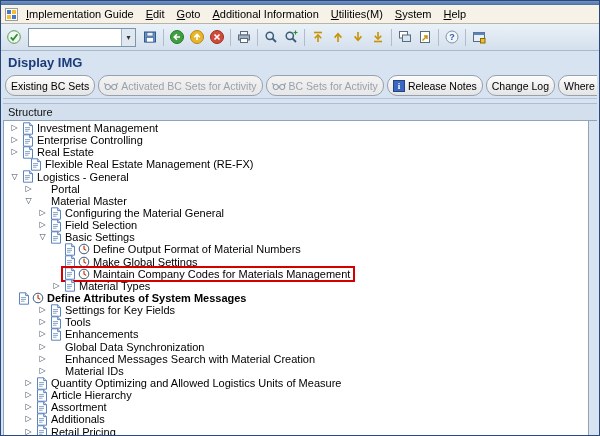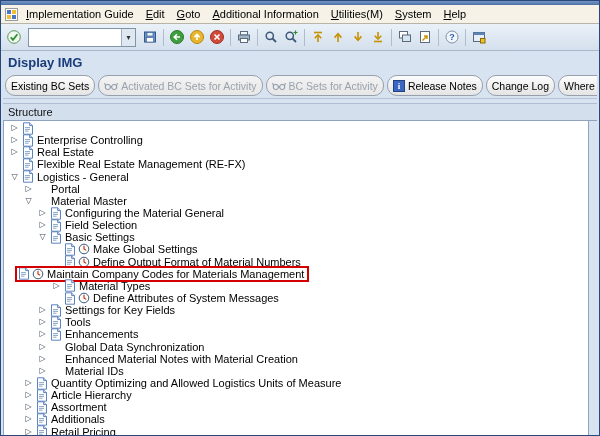--- a/index.html
+++ b/index.html
@@ -245,20 +245,21 @@
           <div class="tree-row" style="padding-left: 4px;">
             <span class="expander">▷</span>
             <span class="row-content">
               <span class="tree-ic">
                 <svg width="12" height="13" viewBox="0 0 12 13">
                   <path d="M1.5 0.8h6.2l2.8 2.8v8.6H1.5z" fill="#fff" stroke="#4a76b8" stroke-width="0.9"></path>
                   <path d="M7.7 0.8v2.8h2.8" fill="#cfe0f2" stroke="#4a76b8" stroke-width="0.9"></path>
                   <path d="M3 5.6h5M3 7.4h5M3 9.2h3.5" fill="none" stroke="#6a8fb8" stroke-width="0.8"></path>
                 </svg>
               </span>
+              <span class="tree-label">Investment Management</span>
             </span>
           </div>
           <div class="tree-row" style="padding-left: 4px;">
             <span class="expander">▷</span>
             <span class="row-content">
               <span class="tree-ic">
                 <svg width="12" height="13" viewBox="0 0 12 13">
                   <path d="M1.5 0.8h6.2l2.8 2.8v8.6H1.5z" fill="#fff" stroke="#4a76b8" stroke-width="0.9"></path>
                   <path d="M7.7 0.8v2.8h2.8" fill="#cfe0f2" stroke="#4a76b8" stroke-width="0.9"></path>
                   <path d="M3 5.6h5M3 7.4h5M3 9.2h3.5" fill="none" stroke="#6a8fb8" stroke-width="0.8"></path>
@@ -273,21 +274,21 @@
               <span class="tree-ic">
                 <svg width="12" height="13" viewBox="0 0 12 13">
                   <path d="M1.5 0.8h6.2l2.8 2.8v8.6H1.5z" fill="#fff" stroke="#4a76b8" stroke-width="0.9"></path>
                   <path d="M7.7 0.8v2.8h2.8" fill="#cfe0f2" stroke="#4a76b8" stroke-width="0.9"></path>
                   <path d="M3 5.6h5M3 7.4h5M3 9.2h3.5" fill="none" stroke="#6a8fb8" stroke-width="0.8"></path>
                 </svg>
               </span>
               <span class="tree-label">Real Estate</span>
             </span>
           </div>
-          <div class="tree-row" style="padding-left: 4px;">
+          <div class="tree-row" style="padding-left: 12px;">
             <span class="expander"></span>
             <span class="row-content">
               <span class="tree-ic">
                 <svg width="12" height="13" viewBox="0 0 12 13">
                   <path d="M1.5 0.8h6.2l2.8 2.8v8.6H1.5z" fill="#fff" stroke="#4a76b8" stroke-width="0.9"></path>
                   <path d="M7.7 0.8v2.8h2.8" fill="#cfe0f2" stroke="#4a76b8" stroke-width="0.9"></path>
                   <path d="M3 5.6h5M3 7.4h5M3 9.2h3.5" fill="none" stroke="#6a8fb8" stroke-width="0.8"></path>
                 </svg>
               </span>
               <span class="tree-label">Flexible Real Estate Management (RE-FX)</span>
@@ -368,43 +369,43 @@
                   <path d="M7.7 0.8v2.8h2.8" fill="#cfe0f2" stroke="#4a76b8" stroke-width="0.9"></path>
                   <path d="M3 5.6h5M3 7.4h5M3 9.2h3.5" fill="none" stroke="#6a8fb8" stroke-width="0.8"></path>
                 </svg>
               </span>
               <span class="tree-ic">
                 <svg width="12" height="12" viewBox="0 0 12 12">
                   <circle cx="6" cy="6" r="4.8" fill="#fdfdf2" stroke="#37598a"></circle>
                   <path d="M6 2.8V6l2.2 1.4" fill="none" stroke="#c22525" stroke-width="1.1"></path>
                 </svg>
               </span>
-              <span class="tree-label">Make Global Settings</span>
+              <span class="tree-label">Define Output Format of Material Numbers</span>
             </span>
           </div>
           <div class="tree-row" style="padding-left: 46px;">
             <span class="expander"></span>
             <span class="row-content">
               <span class="tree-ic">
                 <svg width="12" height="13" viewBox="0 0 12 13">
                   <path d="M1.5 0.8h6.2l2.8 2.8v8.6H1.5z" fill="#fff" stroke="#4a76b8" stroke-width="0.9"></path>
                   <path d="M7.7 0.8v2.8h2.8" fill="#cfe0f2" stroke="#4a76b8" stroke-width="0.9"></path>
                   <path d="M3 5.6h5M3 7.4h5M3 9.2h3.5" fill="none" stroke="#6a8fb8" stroke-width="0.8"></path>
                 </svg>
               </span>
               <span class="tree-ic">
                 <svg width="12" height="12" viewBox="0 0 12 12">
                   <circle cx="6" cy="6" r="4.8" fill="#fdfdf2" stroke="#37598a"></circle>
                   <path d="M6 2.8V6l2.2 1.4" fill="none" stroke="#c22525" stroke-width="1.1"></path>
                 </svg>
               </span>
-              <span class="tree-label">Define Output Format of Material Numbers</span>
-            </span>
-          </div>
-          <div class="tree-row" style="">
+              <span class="tree-label">Make Global Settings</span>
+            </span>
+          </div>
+          <div class="tree-row" style="padding-left: 46px;">
             <span class="expander"></span>
             <span class="row-content highlighted">
               <span class="tree-ic">
                 <svg width="12" height="13" viewBox="0 0 12 13">
                   <path d="M1.5 0.8h6.2l2.8 2.8v8.6H1.5z" fill="#fff" stroke="#4a76b8" stroke-width="0.9"></path>
                   <path d="M7.7 0.8v2.8h2.8" fill="#cfe0f2" stroke="#4a76b8" stroke-width="0.9"></path>
                   <path d="M3 5.6h5M3 7.4h5M3 9.2h3.5" fill="none" stroke="#6a8fb8" stroke-width="0.8"></path>
                 </svg>
               </span>
               <span class="tree-ic">
@@ -422,21 +423,21 @@
               <span class="tree-ic">
                 <svg width="12" height="13" viewBox="0 0 12 13">
                   <path d="M1.5 0.8h6.2l2.8 2.8v8.6H1.5z" fill="#fff" stroke="#4a76b8" stroke-width="0.9"></path>
                   <path d="M7.7 0.8v2.8h2.8" fill="#cfe0f2" stroke="#4a76b8" stroke-width="0.9"></path>
                   <path d="M3 5.6h5M3 7.4h5M3 9.2h3.5" fill="none" stroke="#6a8fb8" stroke-width="0.8"></path>
                 </svg>
               </span>
               <span class="tree-label">Material Types</span>
             </span>
           </div>
-          <div class="tree-row" style="padding-left: 46px;">
+          <div class="tree-row" style=" font-weight: bold;">
             <span class="expander"></span>
             <span class="row-content">
               <span class="tree-ic">
                 <svg width="12" height="13" viewBox="0 0 12 13">
                   <path d="M1.5 0.8h6.2l2.8 2.8v8.6H1.5z" fill="#fff" stroke="#4a76b8" stroke-width="0.9"></path>
                   <path d="M7.7 0.8v2.8h2.8" fill="#cfe0f2" stroke="#4a76b8" stroke-width="0.9"></path>
                   <path d="M3 5.6h5M3 7.4h5M3 9.2h3.5" fill="none" stroke="#6a8fb8" stroke-width="0.8"></path>
                 </svg>
               </span>
               <span class="tree-ic">
@@ -491,21 +492,21 @@
             <span class="expander">▷</span>
             <span class="row-content">
               <span class="tree-ic"></span>
               <span class="tree-label">Global Data Synchronization</span>
             </span>
           </div>
           <div class="tree-row" style="padding-left: 32px;">
             <span class="expander">▷</span>
             <span class="row-content">
               <span class="tree-ic"></span>
-              <span class="tree-label">Enhanced Material Notes with Material Creation</span>
+              <span class="tree-label">Enhanced Messages Search with Material Creation</span>
             </span>
           </div>
           <div class="tree-row" style="padding-left: 32px;">
             <span class="expander">▷</span>
             <span class="row-content">
               <span class="tree-ic"></span>
               <span class="tree-label">Material IDs</span>
             </span>
           </div>
           <div class="tree-row" style="padding-left: 18px;">

